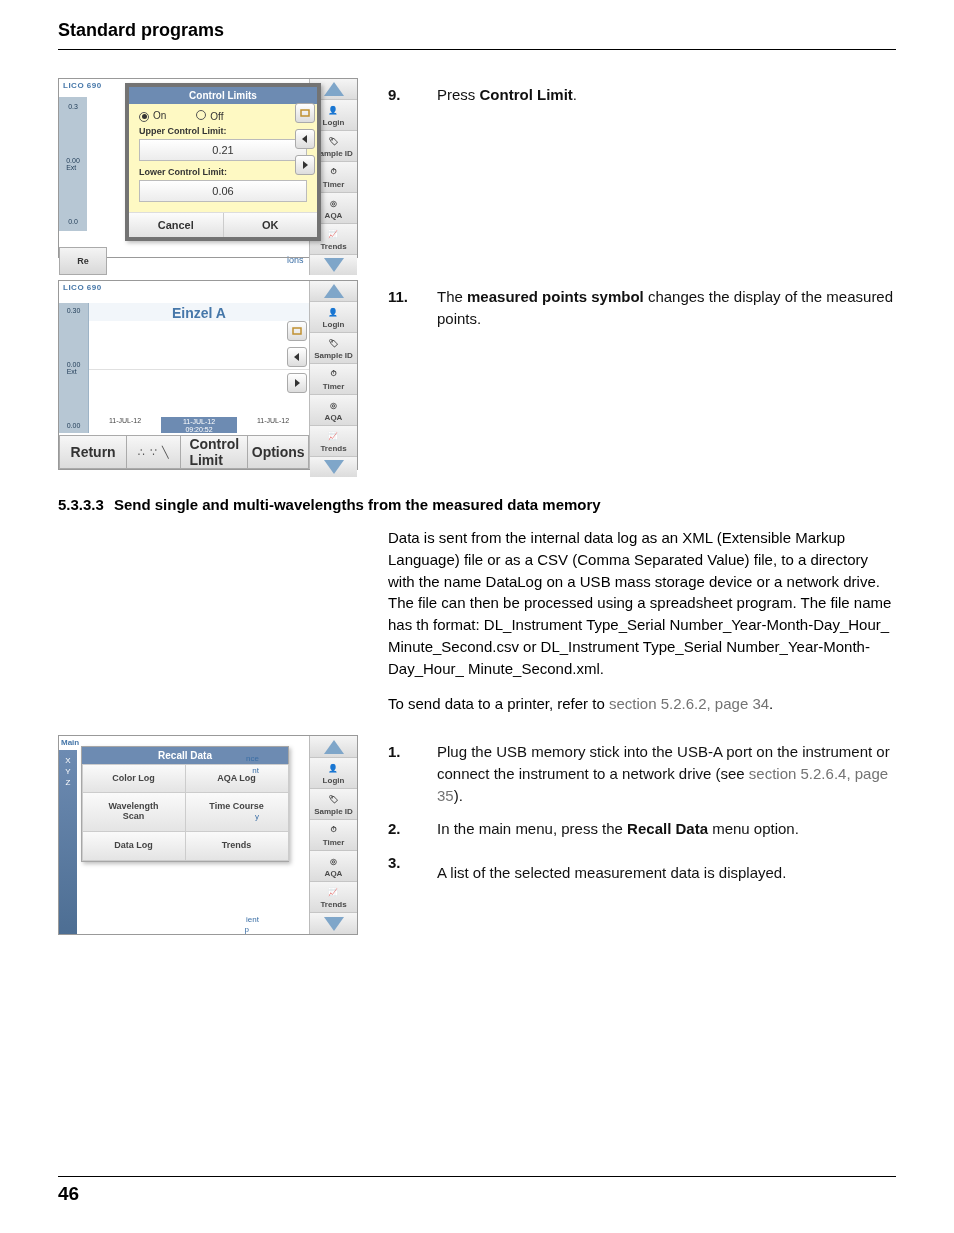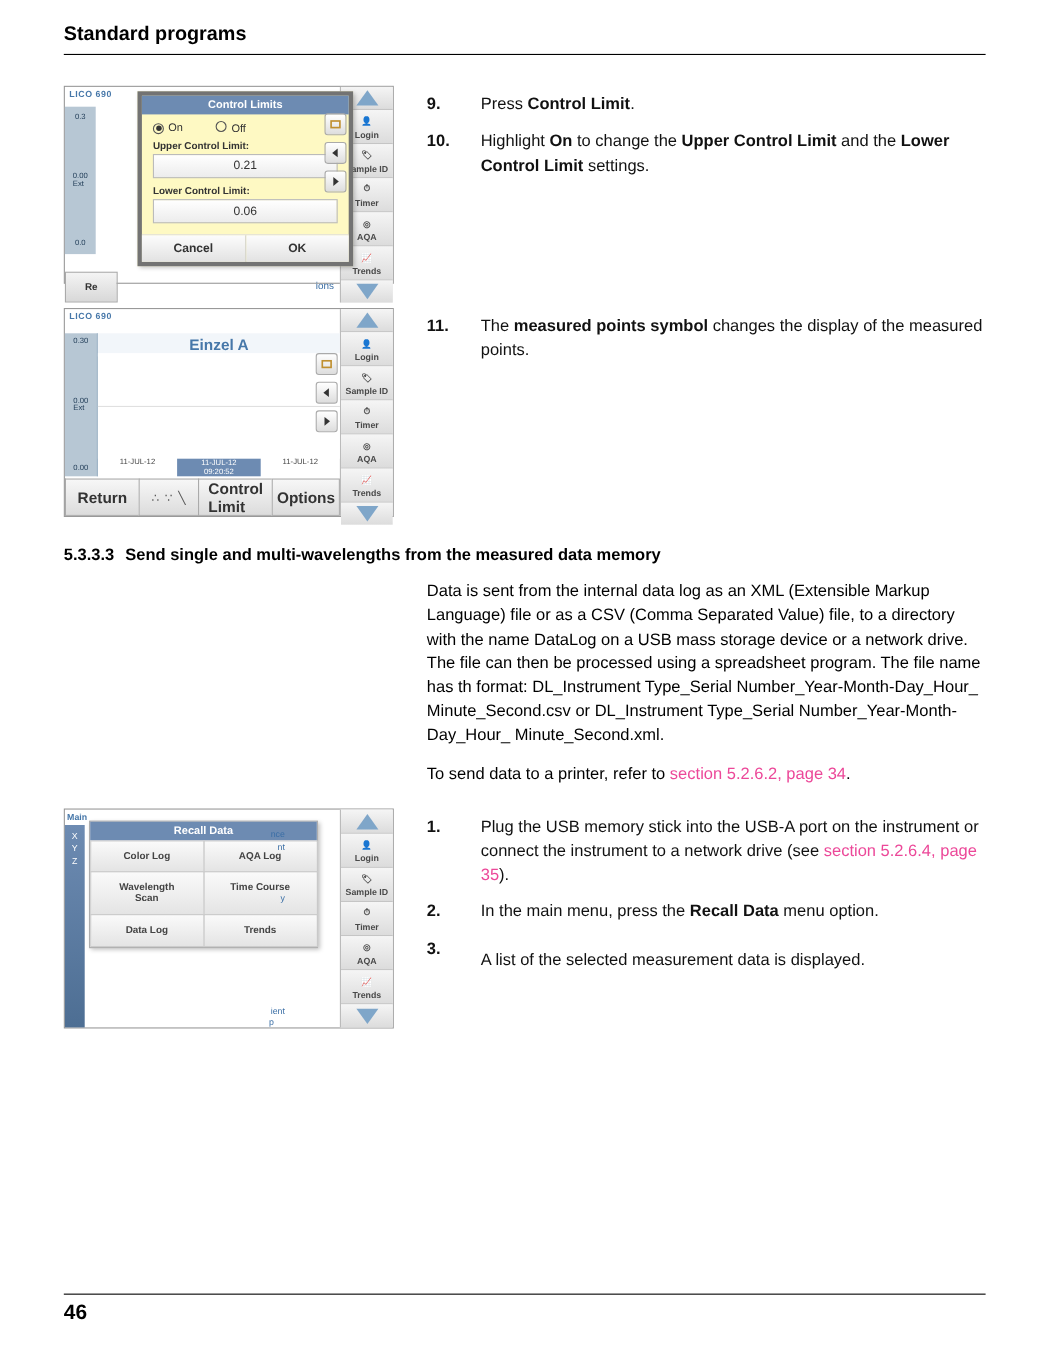--- a/index.html
+++ b/index.html
@@ -10,21 +10,21 @@
 
   .row { display: flex; gap: 30px; margin-bottom: 22px; align-items: flex-start; }
   .shot-col { width: 300px; flex: 0 0 300px; }
   .text-col { flex: 1; padding-top: 6px; font-size: 15px; line-height: 1.45; color: #111; }
   .text-col ol { list-style: none; padding: 0; }
   .text-col li { display: flex; margin-bottom: 12px; }
   .text-col li .num { width: 36px; flex: 0 0 36px; font-weight: bold; }
   .text-col li .body { flex: 1; margin-left: 13px; }
   .text-col li .body .indent { margin-top: 10px; }
   .text-col b { font-weight: bold; }
-  .link { color: #ec4899; }
+  .link { color: #737373; }
 
   
   .shot { width: 300px; border: 1px solid #999; background: #fff; font-size: 10px; color: #333; position: relative; }
   .shot-inner { position: relative; display: flex; }
   .shot-main { flex: 1; position: relative; }
   .shot-side { width: 48px; background: #e9e9e9; display: flex; flex-direction: column; border-left: 1px solid #bbb; }
   .side-cell { flex: 1; border-bottom: 1px solid #c5c5c5; display: flex; flex-direction: column; align-items: center; justify-content: center; font-size: 8px; font-weight: bold; color: #4a4a4a; padding: 3px 0; background: linear-gradient(#f5f5f5,#dcdcdc); }
   .side-cell:last-child { border-bottom: none; }
   .side-icon { width: 16px; height: 14px; margin-bottom: 1px; display:flex; align-items:center; justify-content:center; }
   .tri-up { width:0;height:0;border-left:10px solid transparent;border-right:10px solid transparent;border-bottom:14px solid #7fa6c9; }
@@ -180,24 +180,20 @@
           </div>
         </div>
       </div>
     </div>
     <div class="text-col">
       <ol>
         <li>
             <span class="num">9.</span>
             <span class="body">Press <b>Control Limit</b>.</span>
           </li>
-        <li>
-            <span class="num">10.</span>
-            <span class="body">Highlight <b>On</b> to change the <b>Upper Control Limit</b> and the <b>Lower Control Limit</b> settings.</span>
-          </li>
       </ol>
     </div>
   </div>
 
   <div class="row">
     <div class="shot-col">
       <div class="shot s2">
         <div class="shot-inner" style="height:100%;">
           <div class="shot-main">
             <span class="lico">LICO 690</span>

